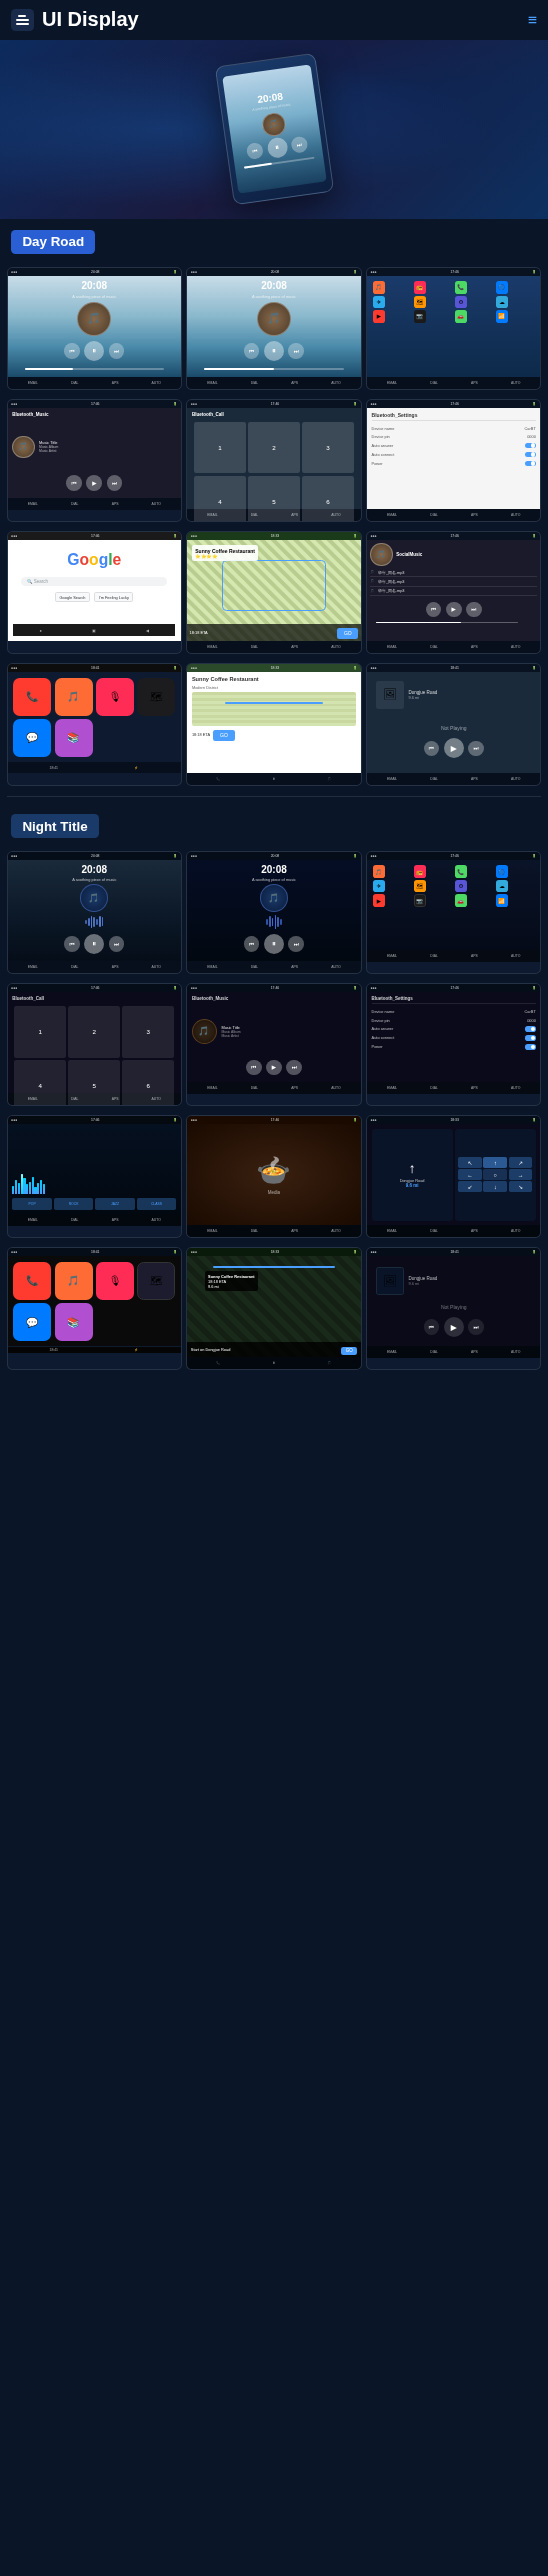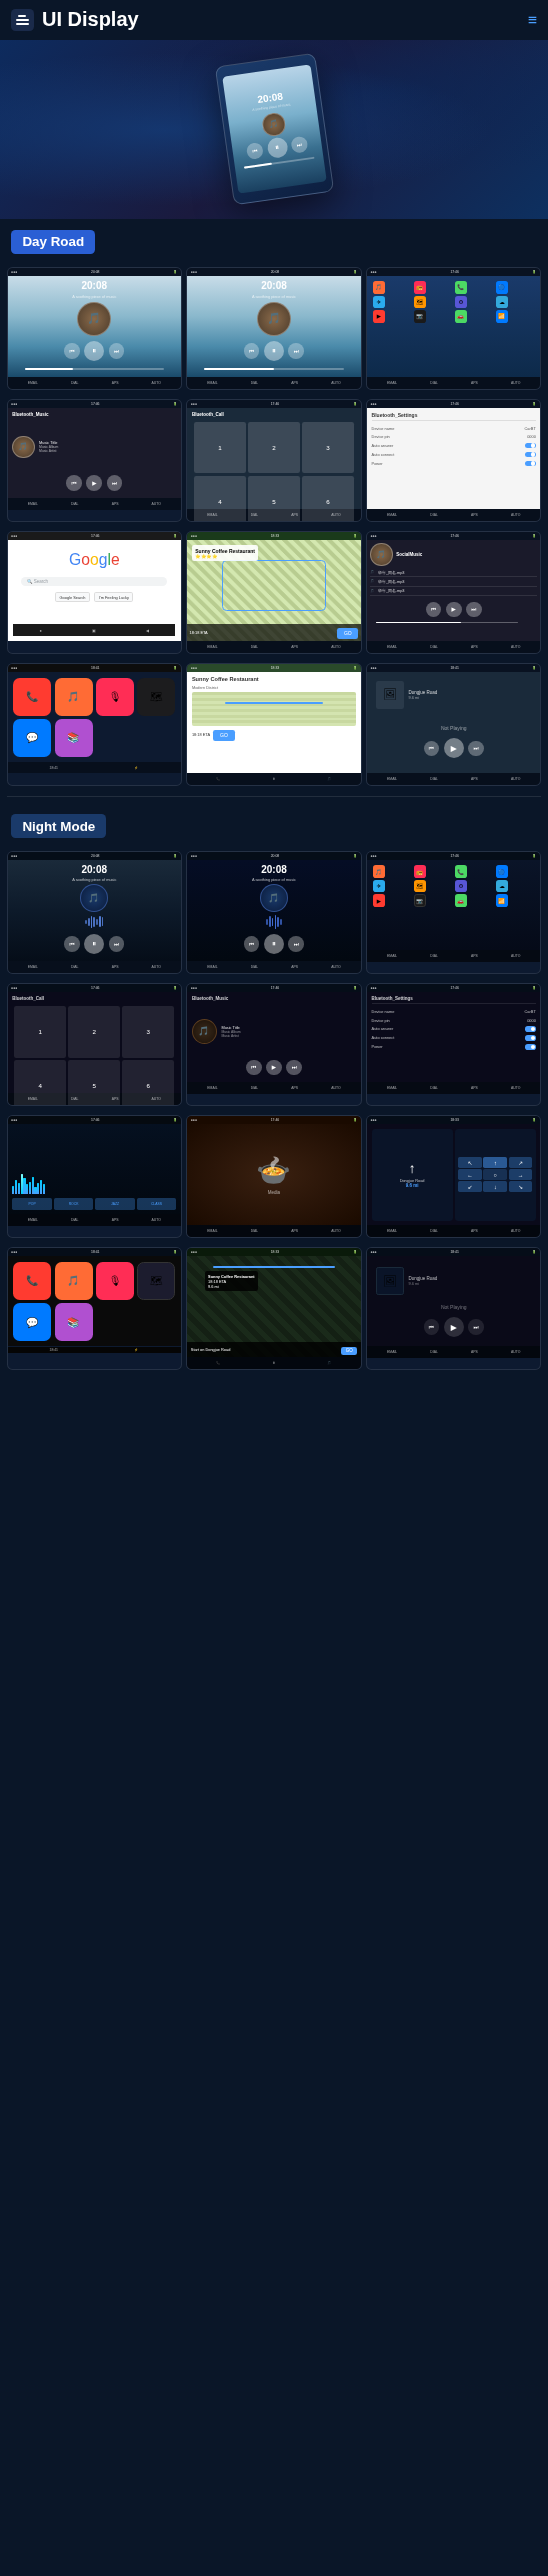--- a/index.html
+++ b/index.html
@@ -212,21 +212,21 @@
 
     
     .screen-google {
       background: white;
       height: 101px;
       display: flex;
       flex-direction: column;
       align-items: center;
       padding: 11.2px 5.6px 4.5px;
     }
-    .google-logo { font-size: 15.7px; font-weight: normal; margin-bottom: 4.5px; }
+    .google-logo { font-size: 15.7px; font-weight: bold; margin-bottom: 4.5px; }
     .g-blue { color: #4285F4; }
     .g-red { color: #EA4335; }
     .g-yellow { color: #FBBC04; }
     .g-green { color: #34A853; }
     .google-bottom {
       width: 100%;
       background: #1a1a1a;
       height: 12.3px;
       margin-top: auto;
       display: flex;
@@ -888,21 +888,21 @@
         <span>DIAL</span>
         <span>APS</span>
         <span>AUTO</span>
     </div>
   </div>
 </div>
 
 <div class="section-divider"></div>
 
 <div>
-  <div class="mode-label night-mode">Night Mode</div>
+  <div class="mode-label night-mode">Night Title</div>
 </div>
 
 <div class="screenshots-grid">
 
   <div class="screenshot">
     <div class="status-bar" style="background:#050d18">
       <span>●●●</span>
       <span>20:08</span>
       <span>🔋</span>
     </div>

